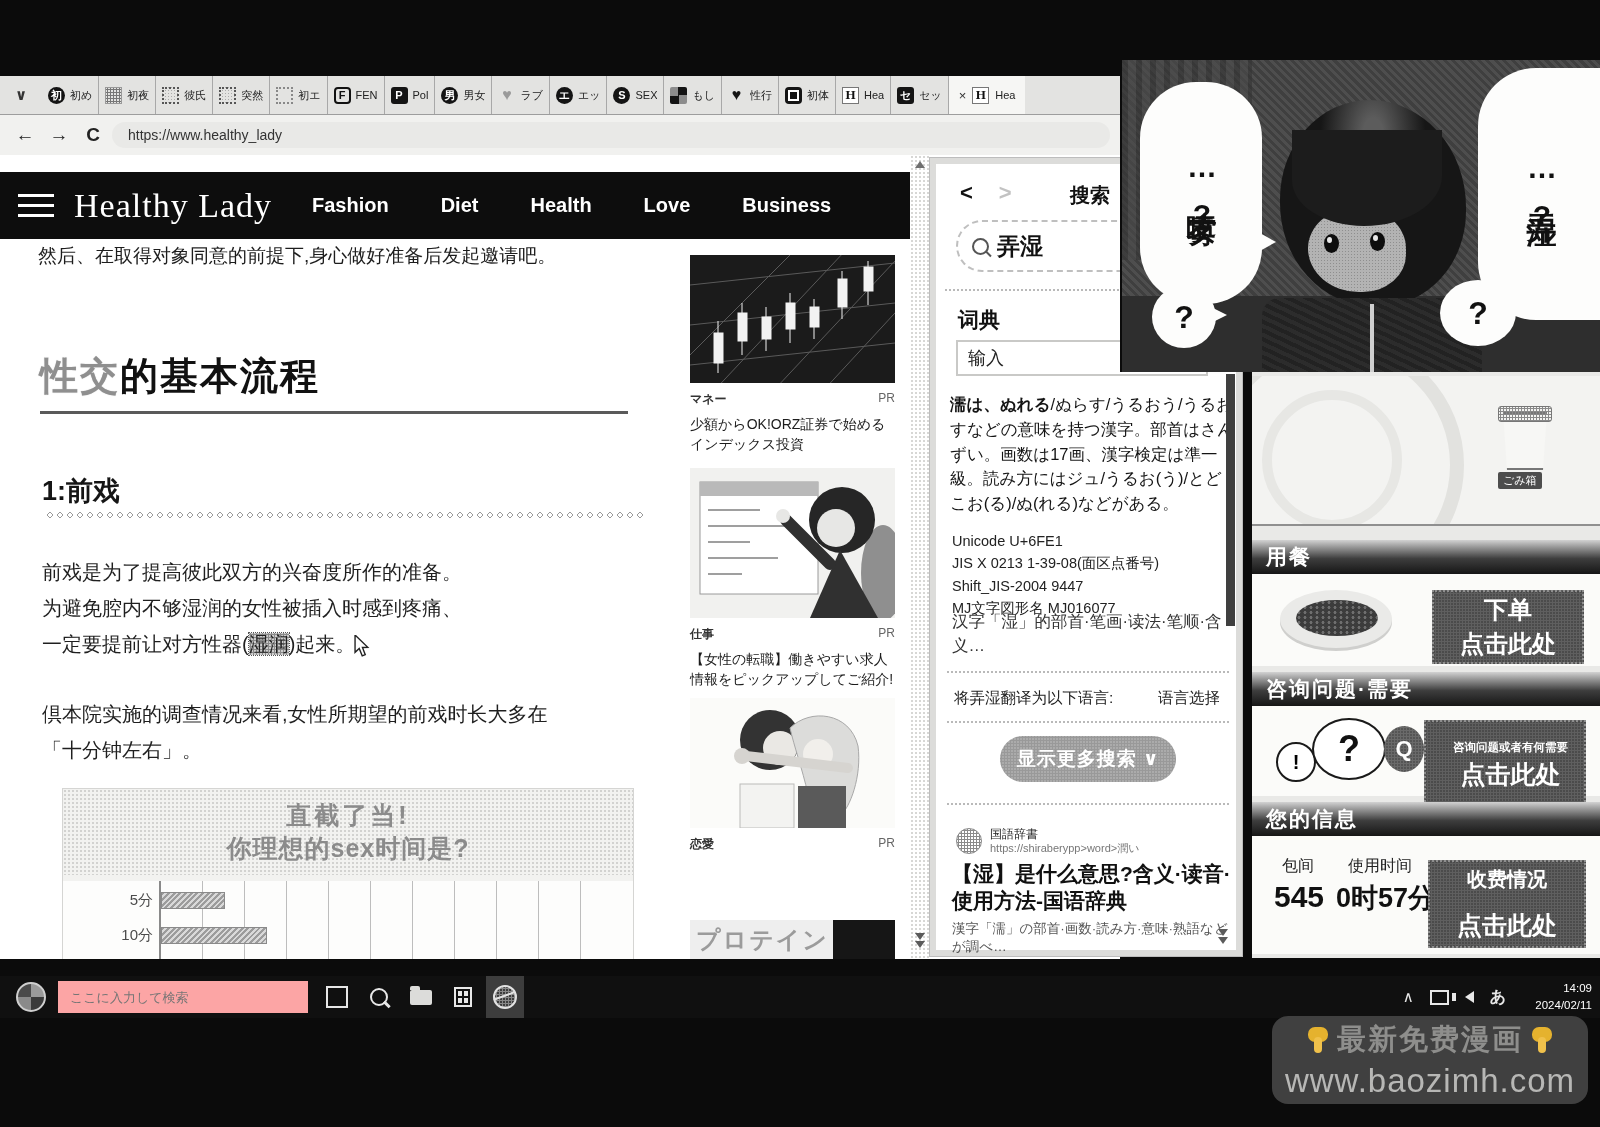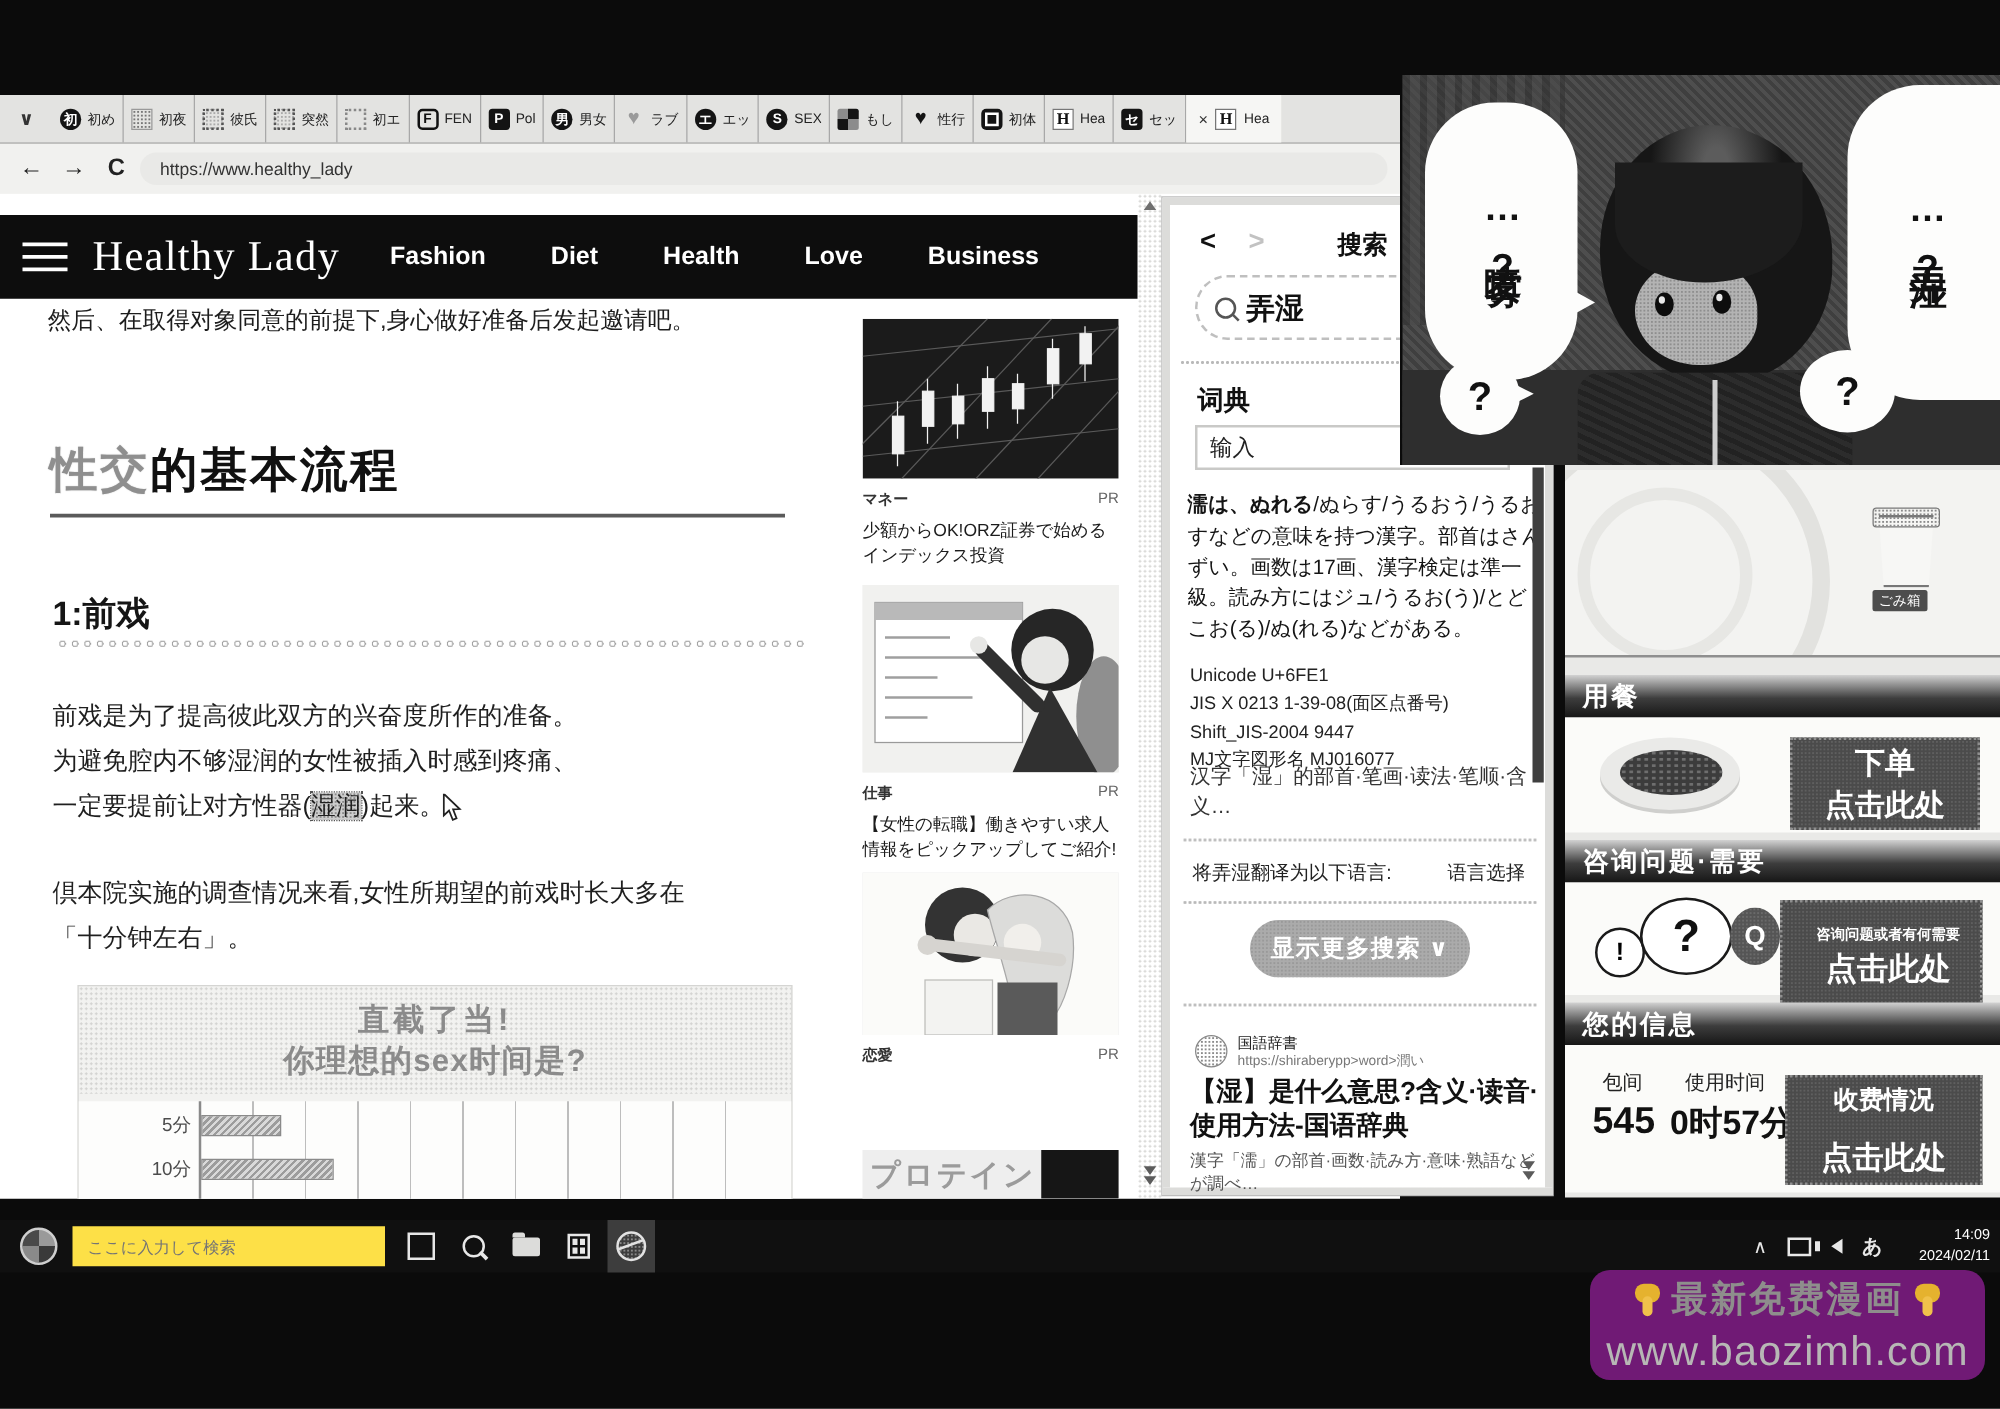--- a/index.html
+++ b/index.html
@@ -159,41 +159,41 @@
   .consbtn .b2{font-size:25px;font-weight:700;}
   .stat-label{position:absolute;font-size:16px;color:#222;}
   .stat-value{position:absolute;font-size:30px;font-weight:700;color:#111;}
   .infobtn{position:absolute;left:176px;top:14px;width:158px;height:88px;display:flex;flex-direction:column;justify-content:center;gap:16px;box-sizing:border-box;}
   .infobtn .b1{font-size:20px;font-weight:700;}
   .infobtn .b2{font-size:25px;font-weight:700;}
   
   .taskbar{left:0;top:976px;width:1600px;height:42px;background:#101010;display:flex;align-items:center;}
   .start{width:30px;height:30px;margin-left:16px;border-radius:50%;border:2px solid #cfcfcf;box-sizing:border-box;
     background:conic-gradient(#9a9a9a 0 25%,#3a3a3a 0 50%,#8a8a8a 0 75%,#4a4a4a 0);}
-  .tsearch{width:226px;height:32px;margin-left:12px;background:#fde047;border:none;padding:0 12px;font-size:13px;color:#555;font-family:inherit;}
+  .tsearch{width:226px;height:32px;margin-left:12px;background:#fca5a5;border:none;padding:0 12px;font-size:13px;color:#555;font-family:inherit;}
   .taskview{width:18px;height:18px;border:2px solid #e6e6e6;margin-left:18px;}
   .tb-ic{margin-left:22px;position:relative;}
   .tmag{width:14px;height:14px;border:2.5px solid #e8e8e8;border-radius:50%;}
   .tmag::after{content:"";position:absolute;width:8px;height:2.5px;background:#e8e8e8;transform:rotate(45deg);left:13px;top:15px;}
   .tfold{width:22px;height:15px;background:#dcdcda;border-radius:2px;position:relative;}
   .tfold::before{content:"";position:absolute;left:0;top:-4px;width:10px;height:4px;background:#dcdcda;border-radius:2px 2px 0 0;}
   .tcalc{width:18px;height:20px;border:2px solid #e8e8e8;display:grid;grid-template-columns:1fr 1fr;gap:2px;padding:2px;box-sizing:border-box;}
   .tcalc i{background:#e8e8e8;display:block;}
   .tbrowser{width:38px;height:42px;background:#3d3d3d;display:flex;align-items:center;justify-content:center;}
   .tglobe{width:20px;height:20px;border:2px solid #e2e2e2;border-radius:50%;position:relative;background-image:radial-gradient(#888 1px,transparent 1.1px);background-size:3px 3px;}
   .tglobe::after{content:"";position:absolute;left:-2px;top:8px;width:22px;height:2px;background:#e2e2e2;transform:rotate(-20deg);}
   .tray{margin-left:auto;display:flex;align-items:center;gap:16px;color:#e8e8e8;}
   .chev{font-size:15px;}
   .tmon{width:15px;height:11px;border:2px solid #e8e8e8;}
   .tspk{width:0;height:0;border-top:6px solid transparent;border-bottom:6px solid transparent;border-right:9px solid #e8e8e8;position:relative;}
   .tspk::before{content:"";position:absolute;left:-13px;top:-4px;width:4px;height:8px;background:#e8e8e8;}
   .ime{font-size:16px;font-weight:700;}
   .clock{text-align:right;font-size:11.5px;line-height:1.45;color:#fff;margin-right:8px;width:70px;}
   
-  .wm{left:1272px;top:1016px;width:316px;height:88px;background:#701a75;border-radius:16px;display:flex;flex-direction:column;align-items:center;justify-content:center;gap:2px;}
+  .wm{left:1272px;top:1016px;width:316px;height:88px;background:#404040;border-radius:16px;display:flex;flex-direction:column;align-items:center;justify-content:center;gap:2px;}
   .wm-l1{display:flex;align-items:center;gap:8px;font-size:29px;font-weight:700;color:#8e8e8c;letter-spacing:2px;}
   .hand{width:22px;height:26px;position:relative;}
   .hand .palm{position:absolute;left:1px;top:0;width:20px;height:15px;background:#e5b22e;border-radius:7px;}
   .hand .finger{position:absolute;left:7px;top:10px;width:8px;height:16px;background:#f0c14b;border-radius:4px;}
   .wm-l2{font-size:33px;color:#b7b7b5;letter-spacing:1px;}
   svg{display:block;}
 </style>
 </head>
 <body>
 

